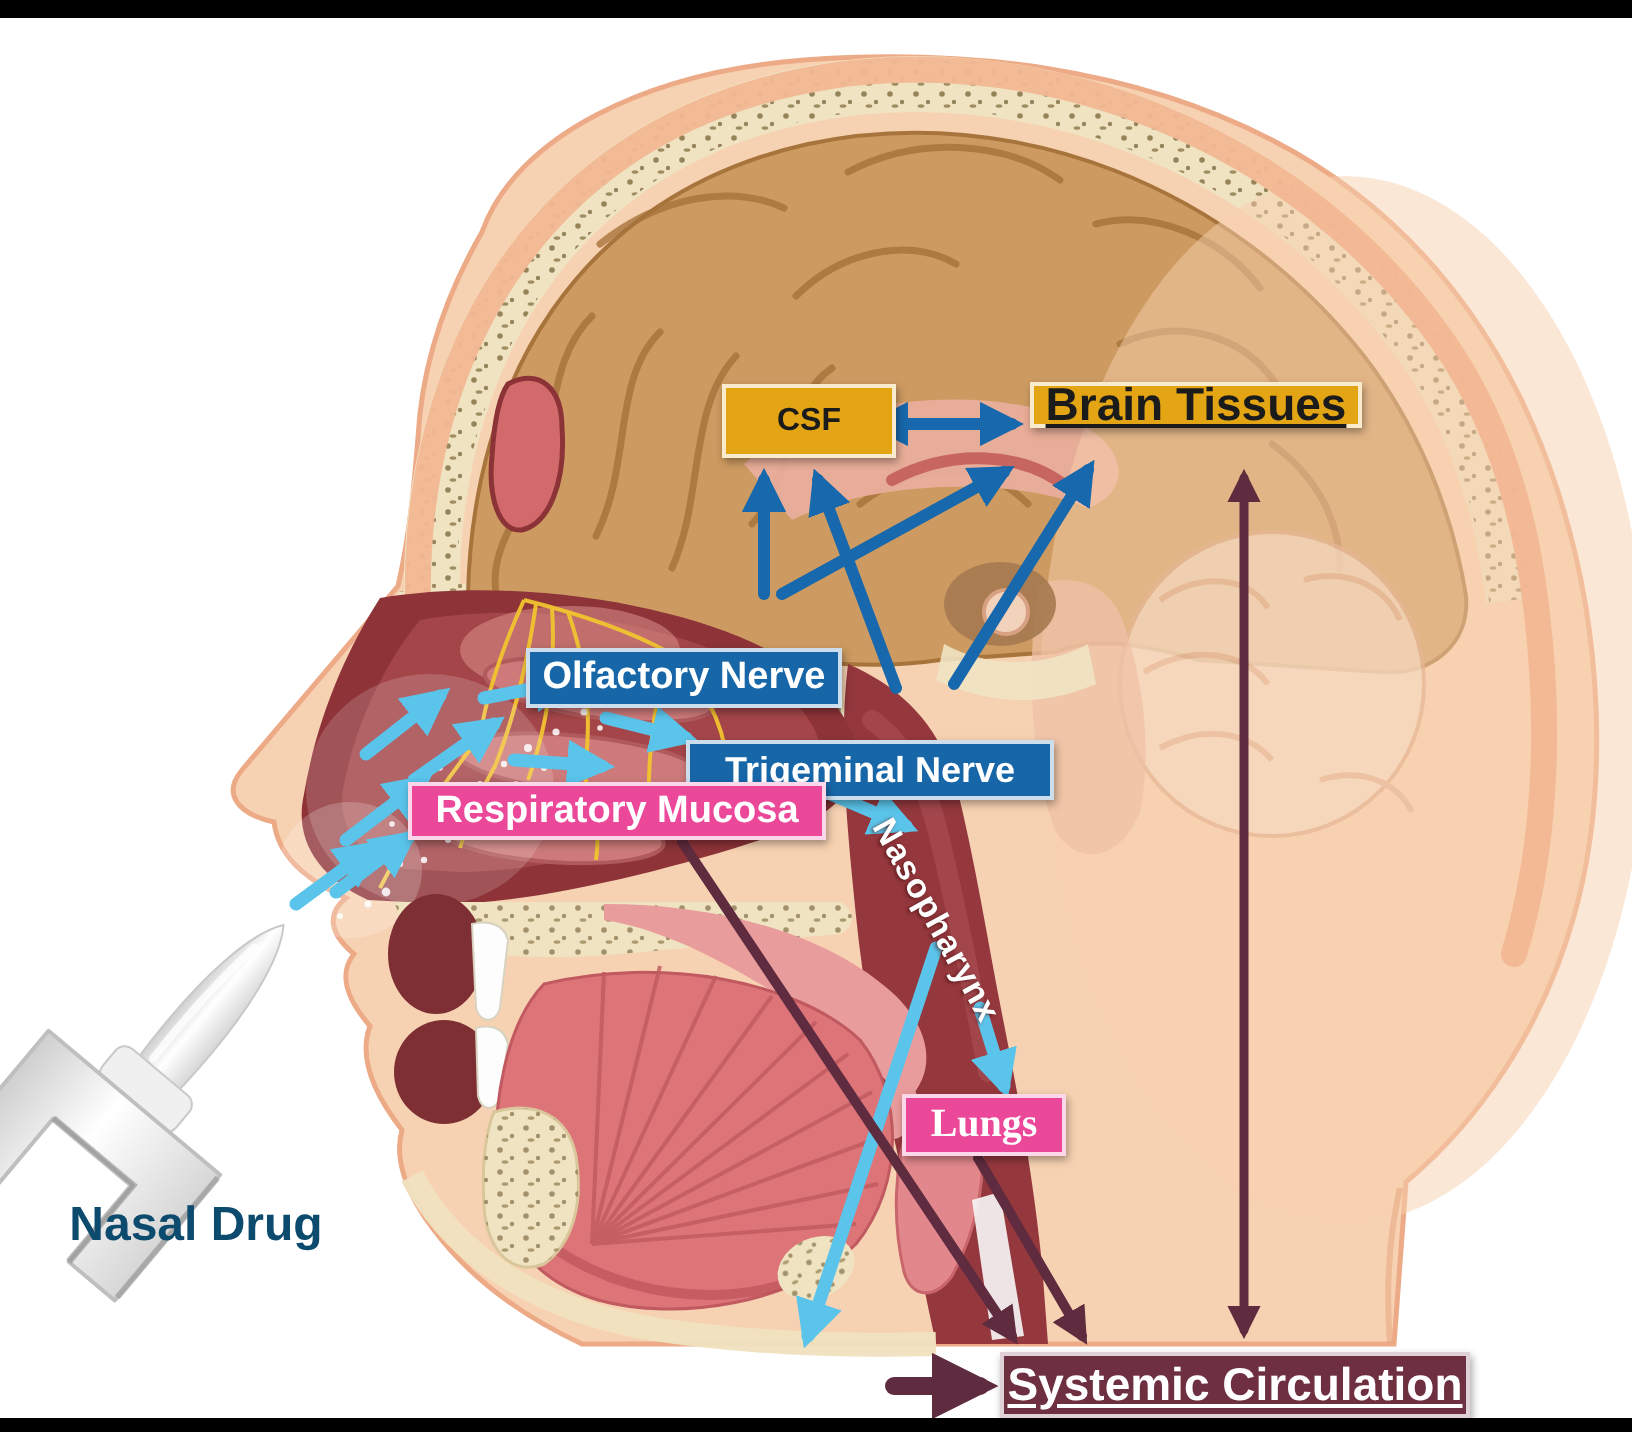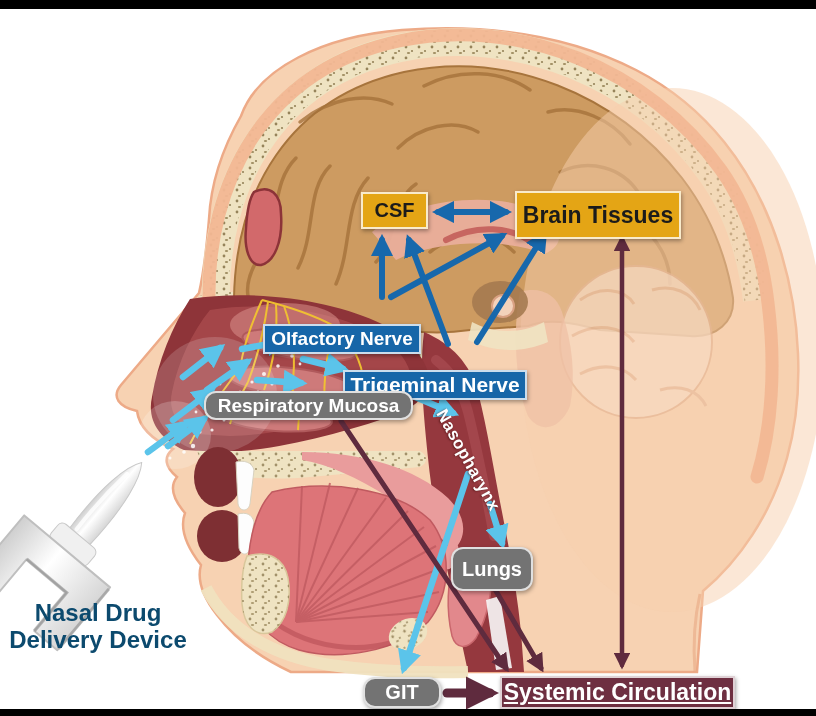--- a/index.html
+++ b/index.html
@@ -7,28 +7,28 @@
          font-family:"Liberation Sans", sans-serif;}
   .bar{position:absolute;left:0;width:816px;background:#000;}
   .bar.top{top:0;height:9px;}
   .bar.bottom{top:709px;height:7px;}
   svg.art{position:absolute;left:0;top:0;}
   .lbl{position:absolute;display:flex;align-items:center;justify-content:center;
        font-weight:bold;box-sizing:border-box;border:2px solid rgba(255,255,255,.78);
        box-shadow:1px 2px 4px rgba(0,0,0,.35);white-space:nowrap;}
   .gold{background:#E4A515;color:#1b1b1b;}
   .blue{background:#1766A8;color:#fff;margin-top:25px;}
-  .orange{background:#737373;color:#fff;border-radius:12px;}
+  .orange{background:#ec4899;color:#fff;}
   .maroon{background:#6E2F41;color:#fff;}
-  #lbl-csf{left:361px;top:192px;width:67px;height:37px;font-size:20px;}
-  #lbl-bt{left:515px;top:191px;width:166px;height:48px;font-size:23px;}
+  #lbl-csf{left:361px;top:192px;width:87px;height:37px;font-size:16px;}
+  #lbl-bt{left:515px;top:191px;width:166px;height:23px;font-size:23px;text-decoration:underline;}
   #lbl-olf{left:263px;top:299px;width:158px;height:30px;font-size:19px;}
-  #lbl-trig{left:343px;top:345px;width:184px;height:30px;font-size:21px;}
+  #lbl-trig{left:343px;top:345px;width:184px;height:30px;font-size:18px;}
   #lbl-rm{left:204px;top:391px;width:209px;height:29px;font-size:19px;}
-  #lbl-lungs{left:451px;top:547px;width:82px;height:44px;font-size:20px;}
+  #lbl-lungs{left:451px;top:547px;width:82px;height:31px;font-size:20px;font-family:Liberation Serif, serif;}
   #lbl-git{left:363px;top:677px;width:78px;height:31px;font-size:20px;}
   #lbl-sc{left:500px;top:676px;width:235px;height:33px;font-size:23px;text-decoration:underline;}
   #lbl-naso{position:absolute;left:449px;top:406px;transform:rotate(61deg);transform-origin:0 0;
        color:#fff;font-weight:bold;font-size:17px;letter-spacing:.5px;
        text-shadow:0 1px 2px rgba(70,15,15,.75);white-space:nowrap;}
   #lbl-device{position:absolute;left:2px;top:599px;width:192px;text-align:center;
        color:#0c4a6e;font-weight:bold;font-size:24px;line-height:27px;}
 </style>
 </head>
 <body>
@@ -256,25 +256,23 @@
     <line x1="622" y1="239" x2="622" y2="665" stroke-width="4.5" marker-start="url(#mMar)" marker-end="url(#mMar)"></line>
   </g>
 </svg>
 
 <div class="lbl gold" id="lbl-csf">CSF</div>
 <div class="lbl gold" id="lbl-bt">Brain Tissues</div>
 <div class="lbl blue" id="lbl-olf">Olfactory Nerve</div>
 <div class="lbl blue" id="lbl-trig">Trigeminal Nerve</div>
 <div class="lbl orange" id="lbl-rm">Respiratory Mucosa</div>
 <div class="lbl orange" id="lbl-lungs">Lungs</div>
-<div class="lbl orange" id="lbl-git">GIT</div>
 <div class="lbl maroon" id="lbl-sc">Systemic Circulation</div>
 <div id="lbl-naso">Nasopharynx</div>
 
 <div id="lbl-device">
   <div>Nasal Drug</div>
-  <div>Delivery Device</div>
 </div>
 
 <div class="bar top"></div>
 <div class="bar bottom"></div>
 
 </div>
 
 </body></html>

